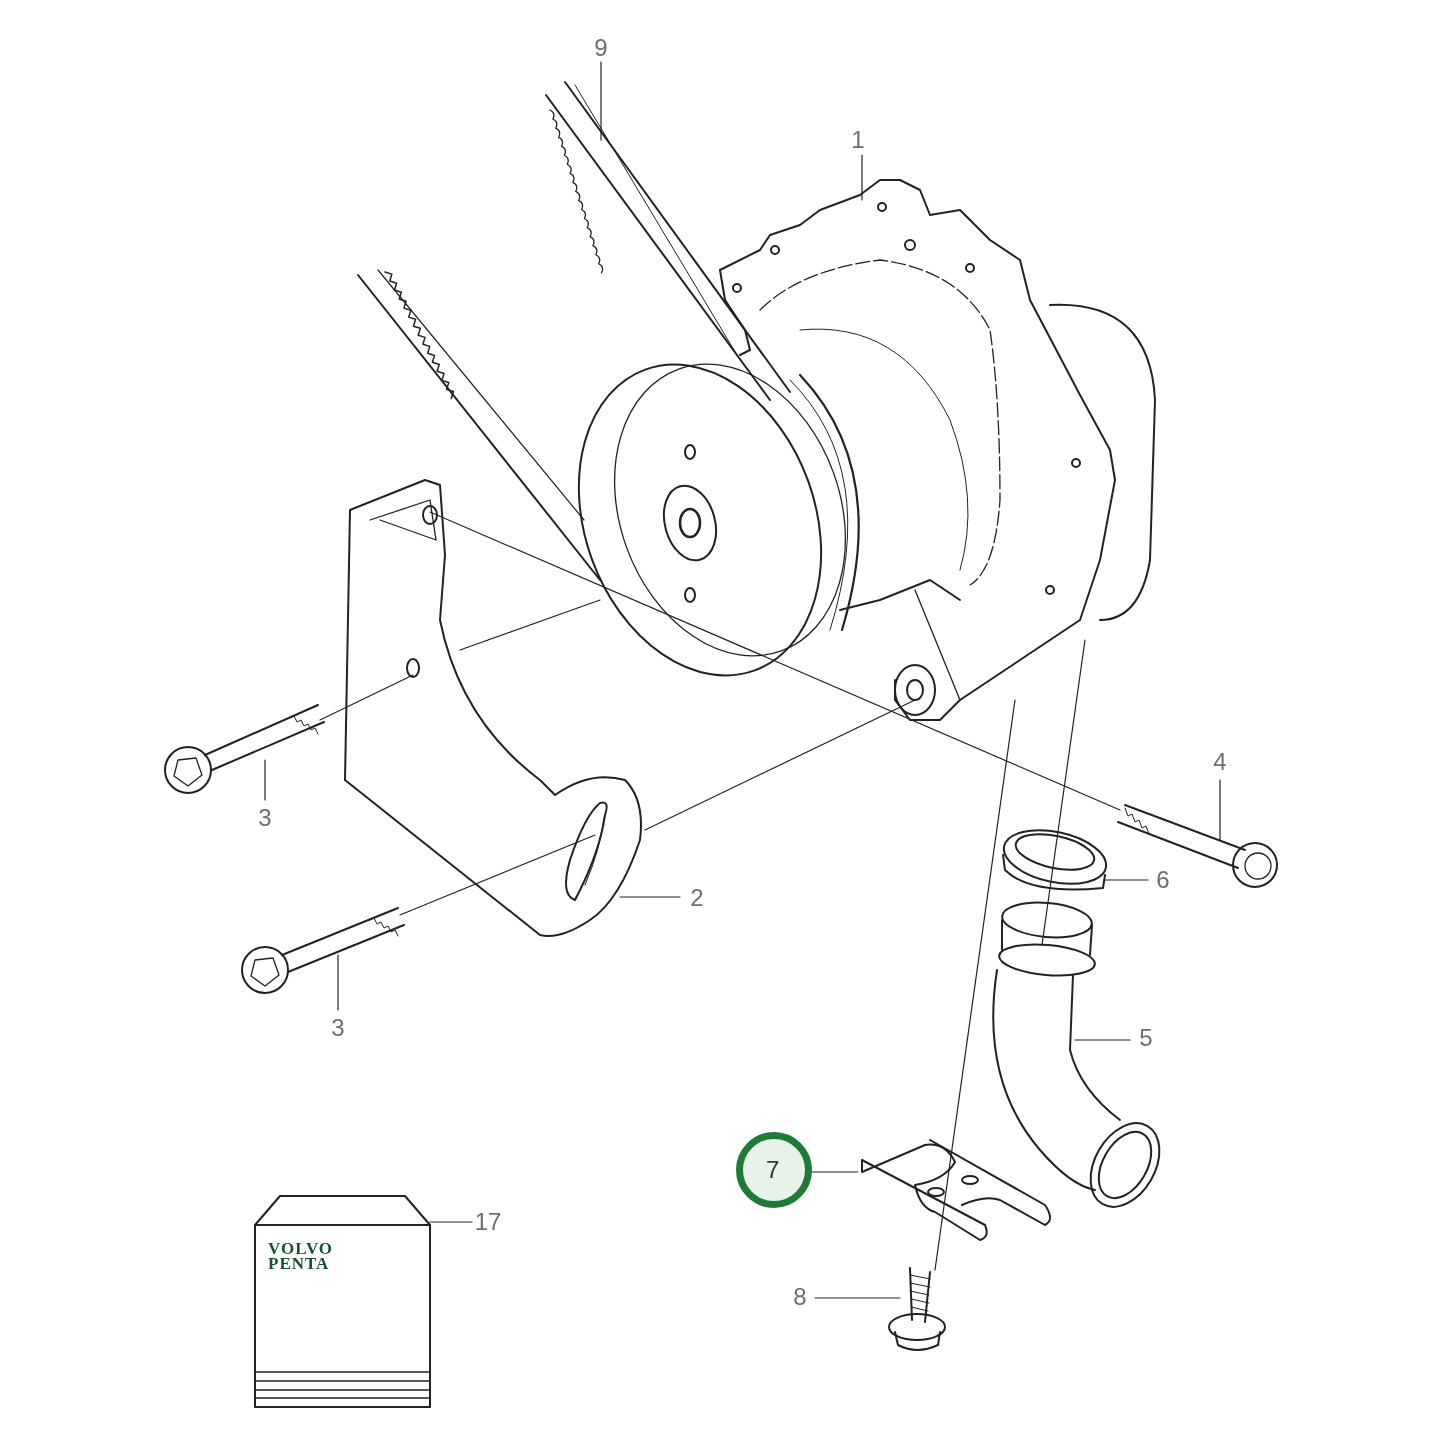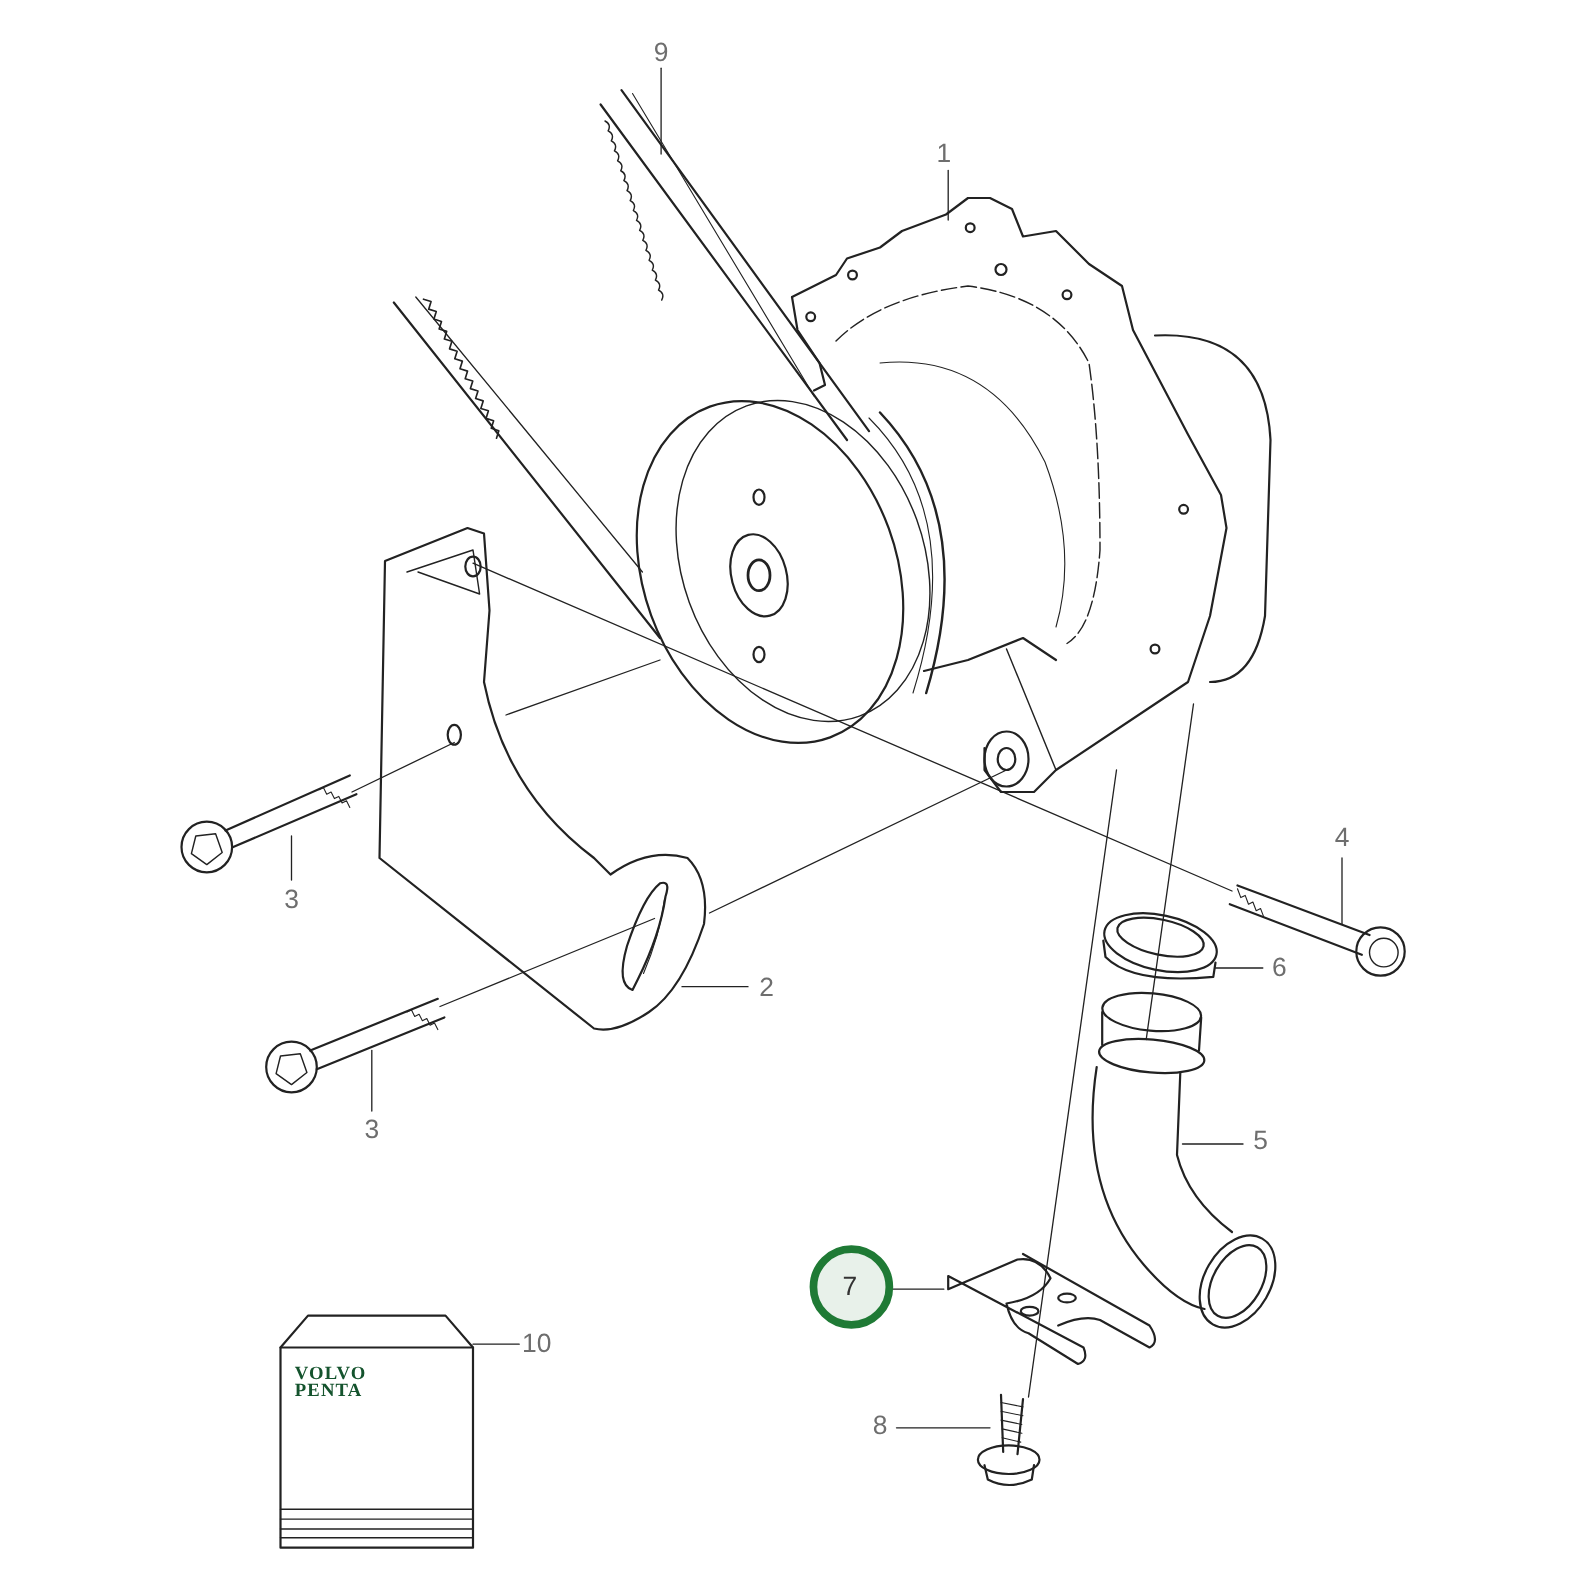--- a/index.html
+++ b/index.html
@@ -173,19 +173,19 @@
 
 <span class="callout-label" style="left:601px; top:48px;">9</span>
 <span class="callout-label" style="left:858px; top:140px;">1</span>
 <span class="callout-label" style="left:697px; top:898px;">2</span>
 <span class="callout-label" style="left:265px; top:818px;">3</span>
 <span class="callout-label" style="left:338px; top:1028px;">3</span>
 <span class="callout-label" style="left:1220px; top:762px;">4</span>
 <span class="callout-label" style="left:1146px; top:1038px;">5</span>
 <span class="callout-label" style="left:1163px; top:880px;">6</span>
 <span class="callout-label" style="left:800px; top:1297px;">8</span>
-<span class="callout-label" style="left:488px; top:1222px;">10</span>
+<span class="callout-label" style="left:488px; top:1222px;">17</span>
 
 
 <div class="highlight-ring" style="left:774px; top:1170px;">
   <span class="highlight-label">7</span>
 </div>
 </div>
 
 </body></html>

